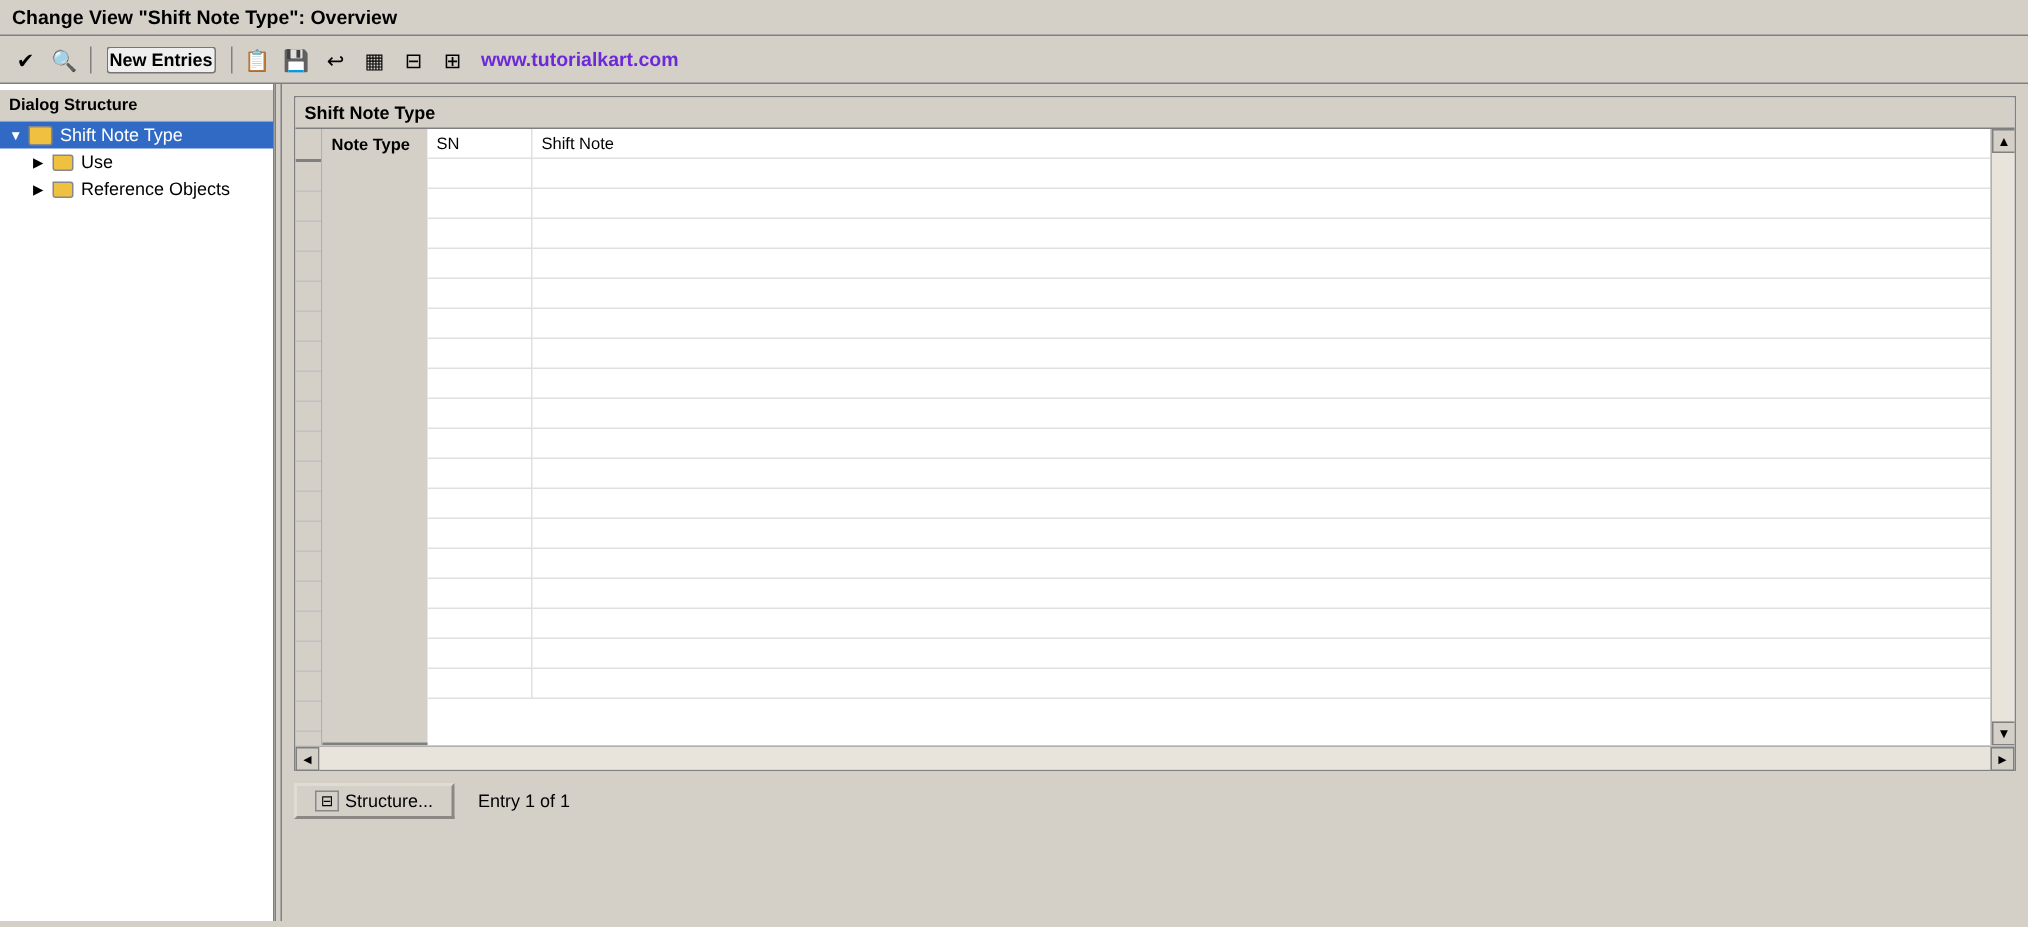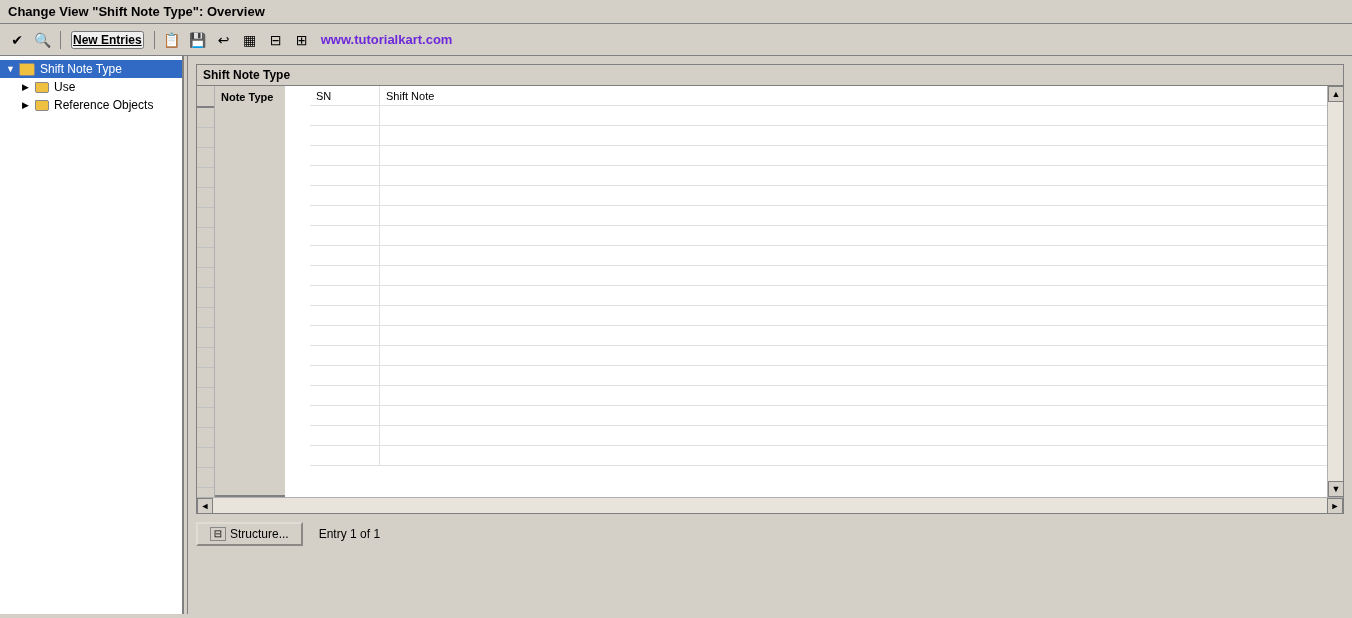--- a/index.html
+++ b/index.html
@@ -47,21 +47,20 @@
       width: 1px;
       height: 18px;
       background: #808080;
       margin: 0 2px;
     }
     .toolbar-label {
       font-size: 12px;
       font-weight: bold;
       margin: 0 4px;
       cursor: pointer;
-      text-decoration: underline;
     }
     .watermark {
       color: #6d28d9;
       font-size: 13px;
       font-weight: bold;
       margin-left: 4px;
     }
 
     
     .main-content {
@@ -179,21 +178,20 @@
     }
     .th:last-child {
       border-right: none;
     }
     .col-notetype { width: 70px; }
     .col-notification { flex: 1; }
 
     .table-body {
       flex: 1;
       overflow-y: auto;
-      margin-left: 25px;
     }
     .table-row {
       display: flex;
       border-bottom: 1px solid #e0e0e0;
       height: 20px;
     }
     .table-row.data-row {
       background: #fff;
     }
     .td {
@@ -286,20 +284,21 @@
   <button class="toolbar-btn" title="Undo">↩</button>
   <button class="toolbar-btn" title="Table">▦</button>
   <button class="toolbar-btn" title="Details">⊟</button>
   <button class="toolbar-btn" title="Refresh">⊞</button>
   <span class="watermark">www.tutorialkart.com</span>
 </div>
 
 <div class="main-content">
 
   <div class="left-panel">
+    <div class="panel-header">Dialog Structure</div>
 
     <div class="tree-item selected" style="padding-left: 6px;">
       <span class="tree-arrow">▼</span>
       <span style="display:inline-block;width:16px;height:13px;background:#f0c040;border:1px solid #888;border-radius:0 2px 2px 2px;position:relative;top:0;margin-right:2px;font-size:10px;"></span>
       <span>Shift Note Type</span>
     </div>
 
     <div class="tree-item" style="padding-left: 22px;">
       <span class="tree-arrow">▶</span>
       <span style="display:inline-block;width:14px;height:11px;background:#f0c040;border:1px solid #888;border-radius:0 2px 2px 2px;margin-right:2px;font-size:9px;"></span>

